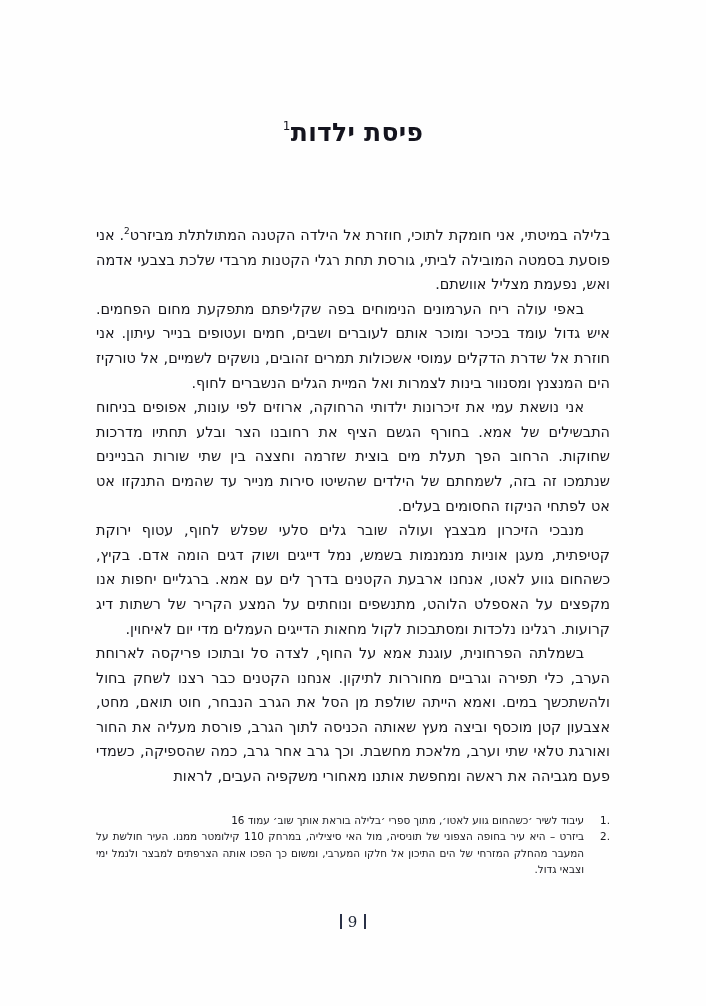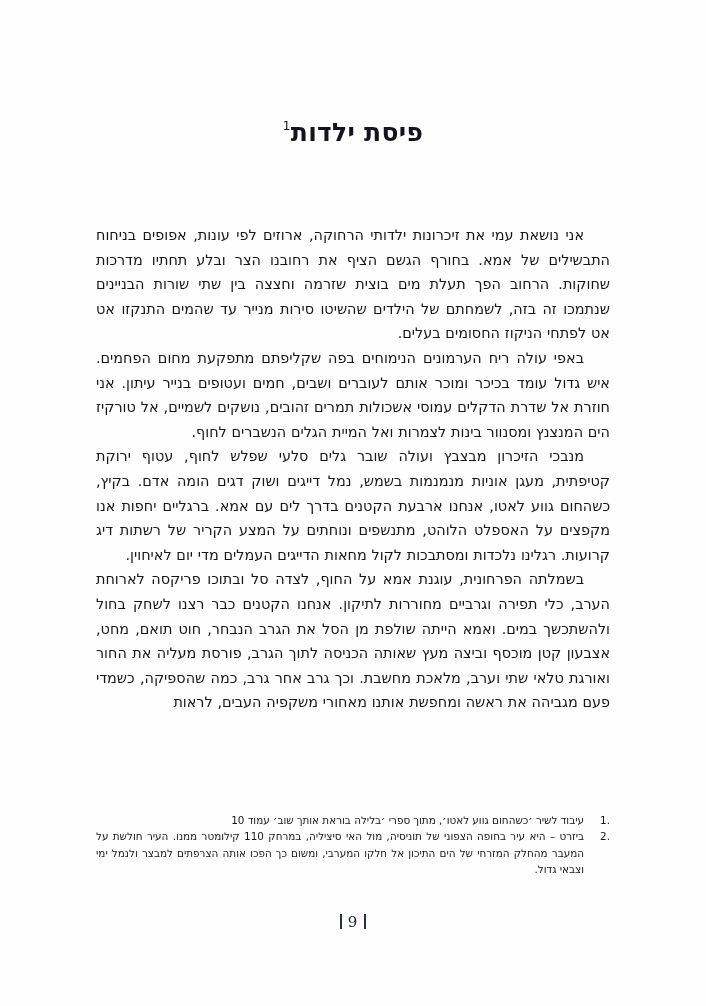--- a/index.html
+++ b/index.html
@@ -127,37 +127,38 @@
 <body>
 
 <div class="page">
 
   <div class="content">
 
     <h1 class="chapter-title"><span>פיסת ילדות</span><sup class="fn-ref">1</sup></h1>
 
     <div class="body-text">
 
+      <p class="no-indent"><span>בלילה במיטתי, אני חומקת לתוכי, חוזרת אל הילדה הקטנה המתולתלת מביזרט</span><sup class="fn-ref">2</sup><span>. אני פוסעת בסמטה המובילה לביתי, גורסת תחת רגלי הקטנות מרבדי שלכת בצבעי אדמה ואש, נפעמת מצליל אוושתם.</span></p>
+
+      <p>באפי עולה ריח הערמונים הנימוחים בפה שקליפתם מתפקעת מחום הפחמים. איש גדול עומד בכיכר ומוכר אותם לעוברים ושבים, חמים ועטופים בנייר עיתון. אני חוזרת אל שדרת הדקלים עמוסי אשכולות תמרים זהובים, נושקים לשמיים, אל טורקיז הים המנצנץ ומסנוור בינות לצמרות ואל המיית הגלים הנשברים לחוף.</p>
 
       <p>אני נושאת עמי את זיכרונות ילדותי הרחוקה, ארוזים לפי עונות, אפופים בניחוח התבשילים של אמא. בחורף הגשם הציף את רחובנו הצר ובלע תחתיו מדרכות שחוקות. הרחוב הפך תעלת מים בוצית שזרמה וחצצה בין שתי שורות הבניינים שנתמכו זה בזה, לשמחתם של הילדים שהשיטו סירות מנייר עד שהמים התנקזו אט אט לפתחי הניקוז החסומים בעלים.</p>
-
-      <p>באפי עולה ריח הערמונים הנימוחים בפה שקליפתם מתפקעת מחום הפחמים. איש גדול עומד בכיכר ומוכר אותם לעוברים ושבים, חמים ועטופים בנייר עיתון. אני חוזרת אל שדרת הדקלים עמוסי אשכולות תמרים זהובים, נושקים לשמיים, אל טורקיז הים המנצנץ ומסנוור בינות לצמרות ואל המיית הגלים הנשברים לחוף.</p>
 
       <p>מנבכי הזיכרון מבצבץ ועולה שובר גלים סלעי שפלש לחוף, עטוף ירוקת קטיפתית, מעגן אוניות מנמנמות בשמש, נמל דייגים ושוק דגים הומה אדם. בקיץ, כשהחום גווע לאטו, אנחנו ארבעת הקטנים בדרך לים עם אמא. ברגליים יחפות אנו מקפצים על האספלט הלוהט, מתנשפים ונוחתים על המצע הקריר של רשתות דיג קרועות. רגלינו נלכדות ומסתבכות לקול מחאות הדייגים העמלים מדי יום לאיחוין.</p>
 
       <p>בשמלתה הפרחונית, עוגנת אמא על החוף, לצדה סל ובתוכו פריקסה לארוחת הערב, כלי תפירה וגרביים מחוררות לתיקון. אנחנו הקטנים כבר רצנו לשחק בחול ולהשתכשך במים. ואמא הייתה שולפת מן הסל את הגרב הנבחר, חוט תואם, מחט, אצבעון קטן מוכסף וביצה מעץ שאותה הכניסה לתוך הגרב, פורסת מעליה את החור ואורגת טלאי שתי וערב, מלאכת מחשבת. וכך גרב אחר גרב, כמה שהספיקה, כשמדי פעם מגביהה את ראשה ומחפשת אותנו מאחורי משקפיה העבים, לראות</p>
 
     </div>
   </div>
 
   <div class="footnotes">
 
     <div class="fn-row">
       <span class="fn-num">1.</span>
-      <span class="fn-text">עיבוד לשיר ׳כשהחום גווע לאטו׳, מתוך ספרי ׳בלילה בוראת אותך שוב׳ עמוד 10</span>
+      <span class="fn-text">עיבוד לשיר ׳כשהחום גווע לאטו׳, מתוך ספרי ׳בלילה בוראת אותך שוב׳ עמוד 16</span>
     </div>
 
     <div class="fn-row">
       <span class="fn-num">2.</span>
       <span class="fn-text">ביזרט – היא עיר בחופה הצפוני של תוניסיה, מול האי סיציליה, במרחק 110 קילומטר ממנו. העיר חולשת על המעבר מהחלק המזרחי של הים התיכון אל חלקו המערבי, ומשום כך הפכו אותה הצרפתים למבצר ולנמל ימי וצבאי גדול.</span>
     </div>
 
   </div>
 
   <div class="page-footer">

